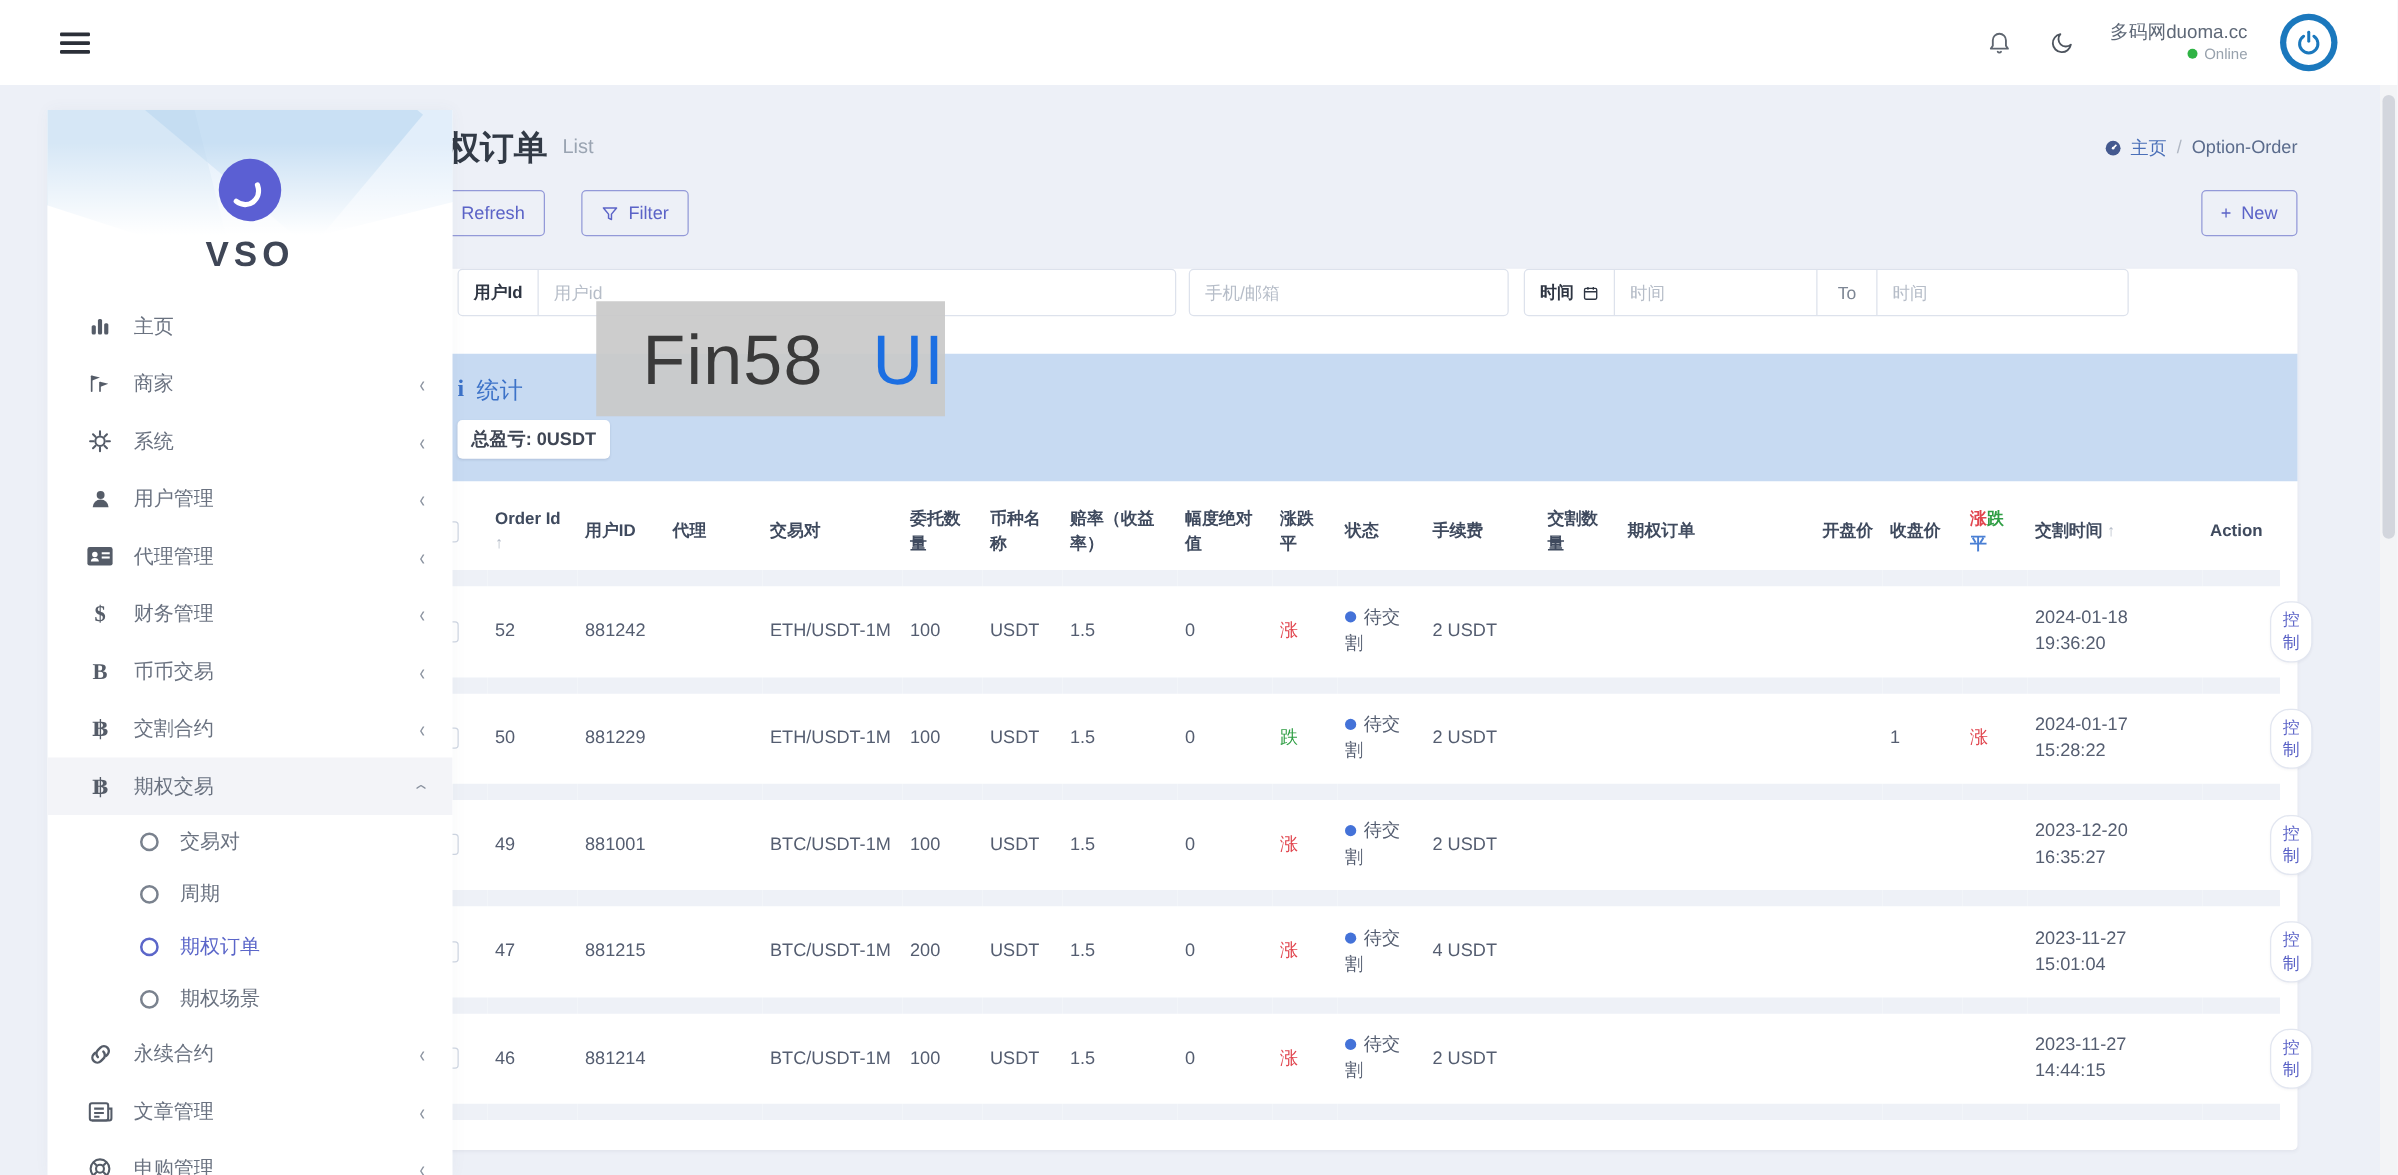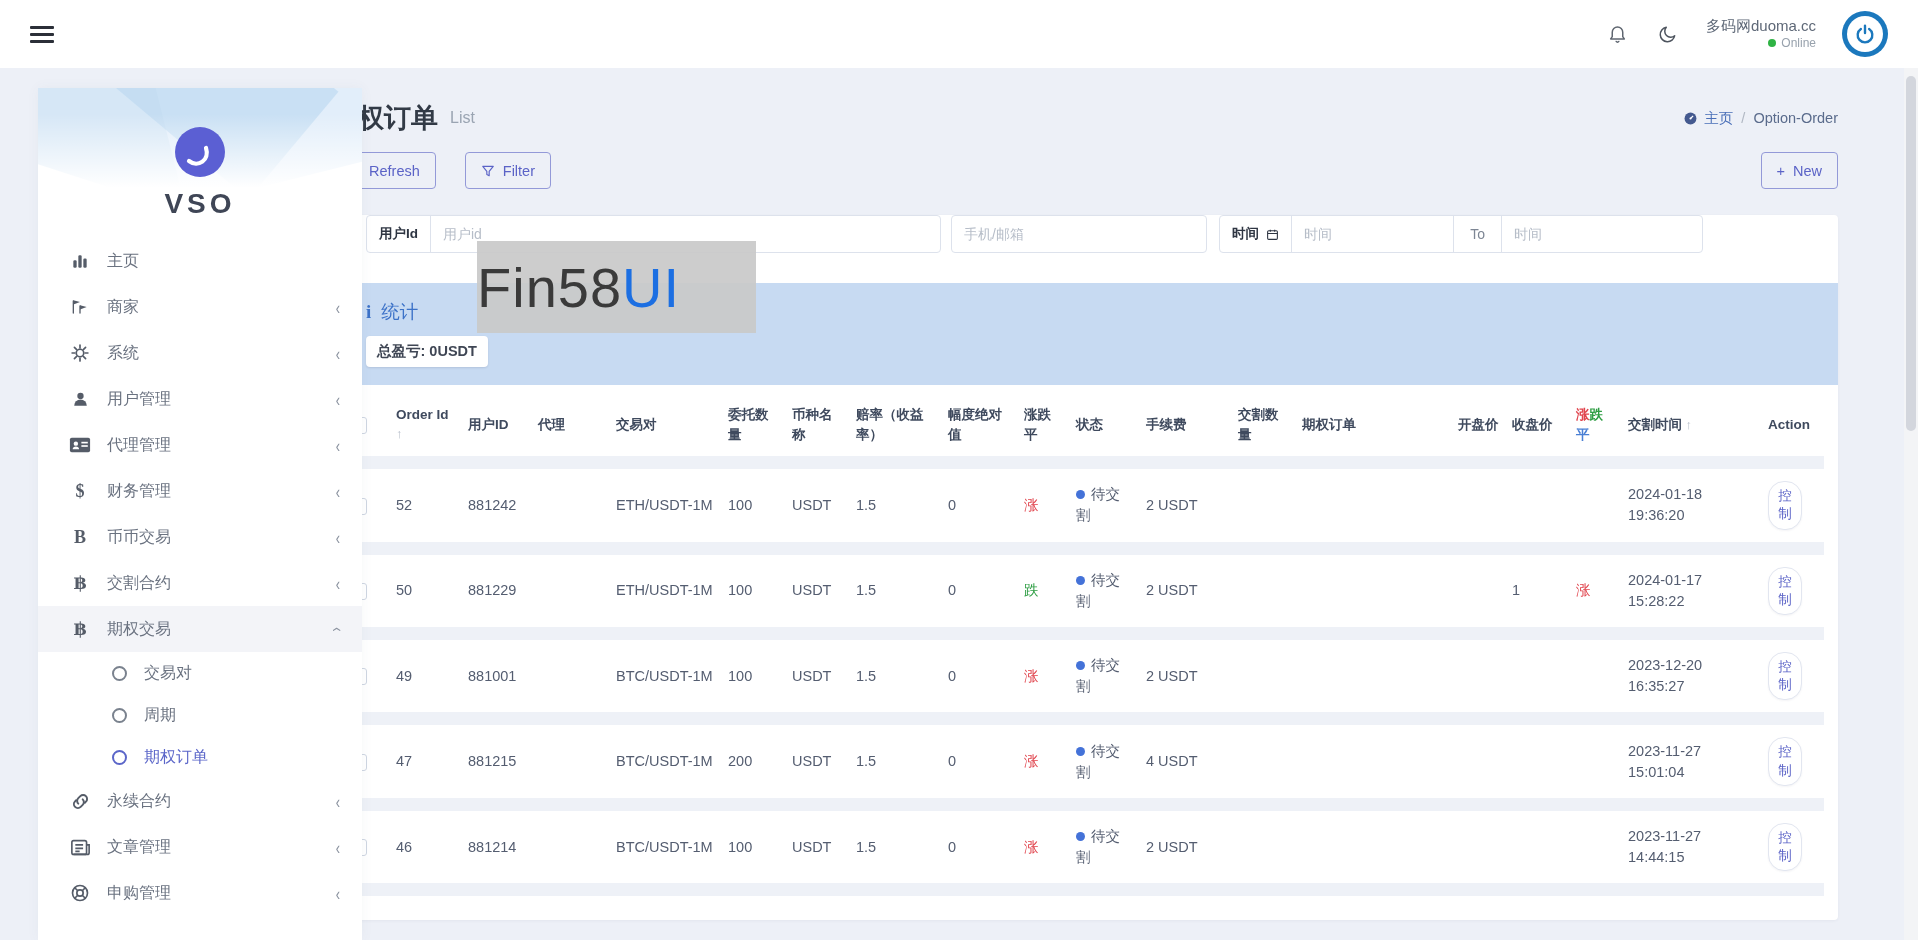--- a/index.html
+++ b/index.html
@@ -5,21 +5,21 @@
   * { margin:0; padding:0; box-sizing:border-box; }
   html,body { width:1918px; height:940px; overflow:hidden; }
   body {
     font-family:"Liberation Sans","DejaVu Sans",sans-serif;
     background:#edf0f7; color:#4a5160; position:relative;
   }
   
   .topbar {
     position:absolute; top:0; left:0; width:1918px; height:68px;
     background:#fff; display:flex; align-items:center;
-    padding:0 30px; z-index:6; justify-content:space-between;
+    padding:0 48px; z-index:6; justify-content:space-between;
   }
   .hamburger { width:24px; cursor:pointer; }
   .hamburger span { display:block; height:3px; background:#2b2f38; border-radius:1px; margin:4px 0; }
   .tb-right { display:flex; align-items:center; gap:26px; }
   .tb-icon { width:24px; height:24px; display:flex; align-items:center; justify-content:center; cursor:pointer; }
   .brand-block { text-align:right; line-height:1.25; }
   .brand-name { font-size:15px; color:#5e6877; }
   .brand-status { font-size:12px; color:#98a2ad; display:flex; align-items:center; justify-content:flex-end; gap:5px; }
   .dot-online { width:8px; height:8px; border-radius:50%; background:#2fb344; display:inline-block; }
   .avatar { width:46px; height:46px; border-radius:50%; background:#1b78bd; display:flex; align-items:center; justify-content:center; cursor:pointer; }
@@ -87,23 +87,23 @@
   table { margin:8px 14px 0; width:1480px; border-collapse:collapse; table-layout:fixed; }
   th { text-align:left; padding:12px 6px; font-size:13.5px; font-weight:600; color:#3f4a5e; vertical-align:middle; border-bottom:13px solid #eef1f7; line-height:1.45; }
   td { padding:12px 6px; font-size:14.5px; color:#545d70; vertical-align:middle; border-bottom:13px solid #eef1f7; line-height:1.45; background:#fff; }
   tbody tr { background:#fff; }
   .sort-arrow { color:#b6bdc9; font-size:13px; }
   .sort-arrow.block { display:block; }
   input[type="checkbox"] { appearance:none; -webkit-appearance:none; width:17px; height:17px; border:1px solid #cfd6e2; border-radius:3px; background:#fff; cursor:pointer; vertical-align:middle; }
   .c-red { color:#e1464f; } .c-green { color:#2f9e44; } .c-blue { color:#4a7fd4; }
   .st-dot { display:inline-block; width:9px; height:9px; border-radius:50%; margin-right:6px; }
   .st-dot.blue { background:#4472d8; }
-  .btn-ctrl { width:34px; padding:5px 9px; border:1px solid #e2e6f0; border-radius:16px; background:#fff; color:#5b63c7; font-size:13.5px; line-height:1.35; word-break:break-all; cursor:pointer; box-shadow:0 1px 2px rgba(60,70,100,.06); font-family:Liberation Serif, serif; text-align:center; }
-  
-  .watermark { position:absolute; left:477px; top:241px; width:279px; height:92px; background:rgba(201,201,201,.93); z-index:9; display:flex; align-items:center; justify-content:flex-start; font-size:56px; color:#3a3a3a; letter-spacing:1px; }
+  .btn-ctrl { width:34px; padding:5px 9px; border:1px solid #e2e6f0; border-radius:16px; background:#fff; color:#5b63c7; font-size:13.5px; line-height:1.35; word-break:break-all; cursor:pointer; box-shadow:0 1px 2px rgba(60,70,100,.06); font-family:Liberation Serif, serif; text-align:center;margin-left:48px; }
+  
+  .watermark { position:absolute; left:477px; top:241px; width:279px; height:92px; background:rgba(201,201,201,.93); z-index:9; display:flex; align-items:center; justify-content:flex-end; font-size:56px; color:#3a3a3a; letter-spacing:1px;gap:39px; }
   .watermark .wm-accent { color:#1c6fe2; }
   .scrolltrack { position:absolute; right:0; top:68px; bottom:0; width:14px; background:#f3f4f6; z-index:10; }
   .scrollthumb { position:absolute; right:2px; top:8px; width:10px; height:355px; border-radius:5px; background:#d3d6dd; cursor:pointer; }
   svg { display:block; }
 </style>
 </head>
 <body>
 
 <div class="topbar">
   <div class="hamburger">
@@ -242,20 +242,24 @@
         <span class="sub-circle"></span>
         <span class="sub-label">交易对</span>
       </div>
       <div class="submenu-item">
         <span class="sub-circle"></span>
         <span class="sub-label">周期</span>
       </div>
       <div class="submenu-item active">
         <span class="sub-circle"></span>
         <span class="sub-label">期权订单</span>
+      </div>
+      <div class="submenu-item">
+        <span class="sub-circle"></span>
+        <span class="sub-label">期权场景</span>
       </div>
       <div class="menu-item">
         <span class="mi-icon">
           <svg width="21" height="21" viewBox="0 0 24 24" fill="none" stroke="#555c68" stroke-width="2.2" stroke-linecap="round">
             <path d="M9.5 14.5a4.5 4.5 0 0 1 0-6.4l2.3-2.3a4.5 4.5 0 0 1 6.4 6.4l-1.2 1.2"></path>
             <path d="M14.5 9.5a4.5 4.5 0 0 1 0 6.4l-2.3 2.3a4.5 4.5 0 0 1-6.4-6.4l1.2-1.2"></path>
           </svg>
         </span>
         <span class="mi-label">永续合约</span>
         <span class="chev">‹</span>

